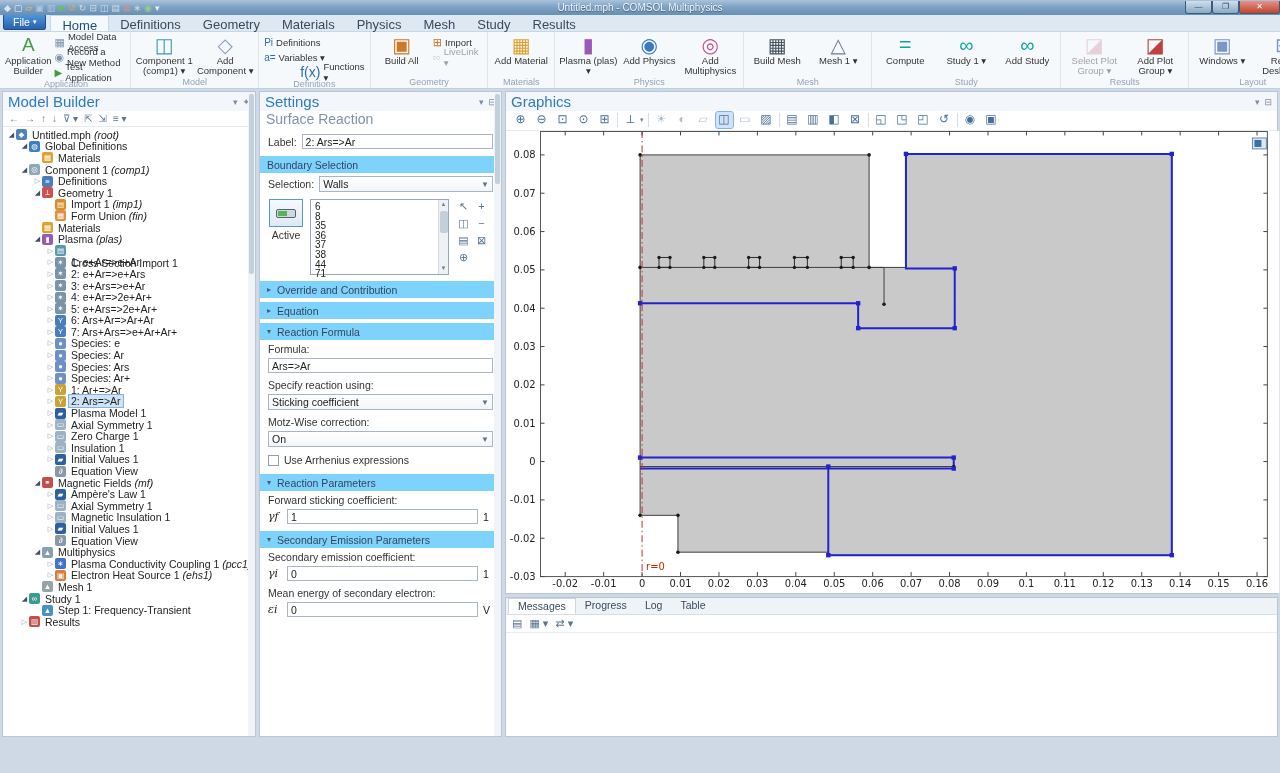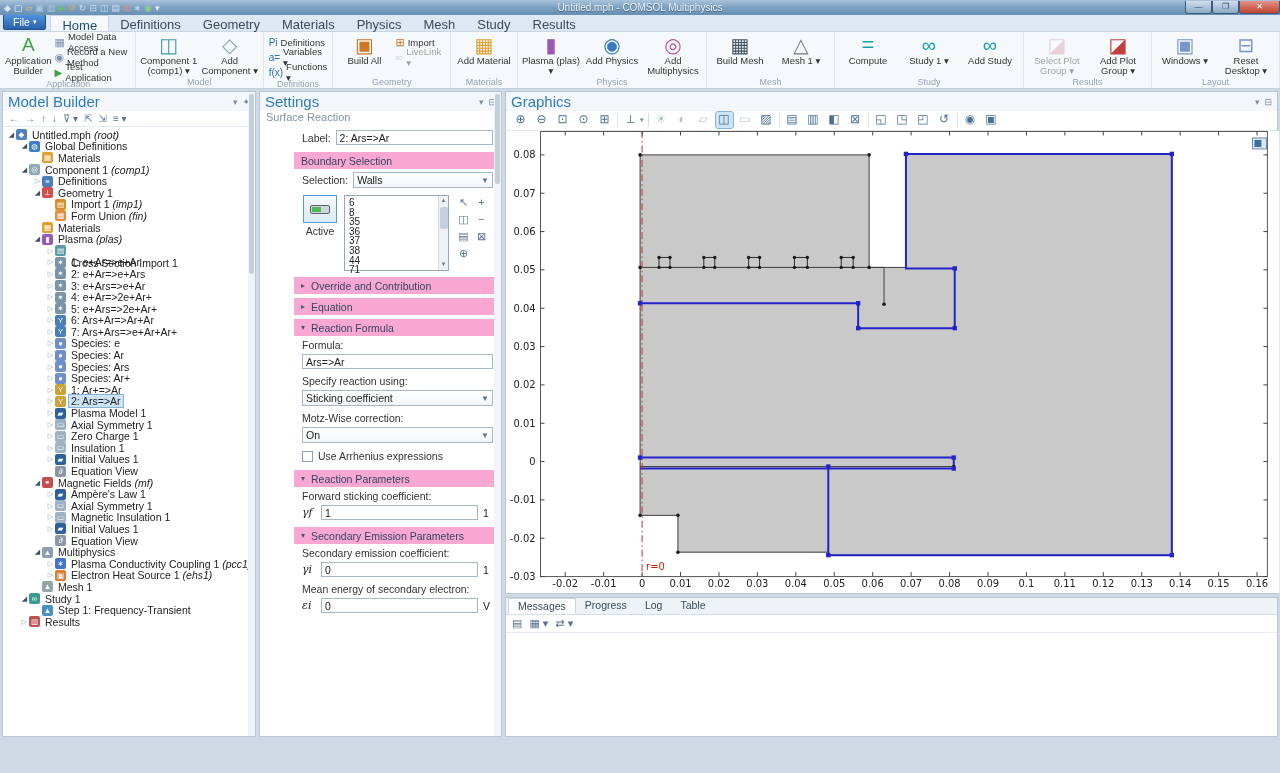--- a/index.html
+++ b/index.html
@@ -46,30 +46,30 @@
   .texp{width:9px;font-size:7px;text-align:center;flex:none;}
   .ticon{width:11px;height:11px;border-radius:2px;flex:none;margin-right:3px;
     color:#fff;font-size:7.5px;line-height:11px;text-align:center;}
   .tlab{font-size:10.5px;}
   .ttag{font-style:italic;margin-left:3px;font-size:10.5px;}
   .tsel{background:#cfe3f7;outline:1px solid #84b3e0;}
   .vscroll{position:absolute;top:0;right:0;width:7px;bottom:0;background:#f0f3f7;}
   .vthumb{position:absolute;left:1px;width:5px;background:#c4cfdc;border-radius:2px;}
   
   #settings{width:243px;}
-  .scontent{flex:1;overflow:hidden;padding:0 0 4px 0;margin-left:34px;}
-  .ssub{font-size:11px;color:#7f93a8;padding:0 6px 4px 6px;}
+  .scontent{flex:1;overflow:hidden;padding:0 0 4px 0;}
+  .ssub{font-size:14px;color:#7f93a8;padding:0 6px 4px 6px;}
   .srow{display:flex;align-items:center;gap:5px;padding:3px 8px;}
   .slabel{font-size:10.5px;color:#333;}
   .sinput{border:1px solid #a8b6c4;background:#fff;height:15px;font-size:10.5px;padding:0 3px;
     display:flex;align-items:center;flex:1;}
   .sdrop{border:1px solid #a8b6c4;background:linear-gradient(180deg,#fff,#f2f5f8);height:16px;
     font-size:10.5px;padding:0 3px;display:flex;align-items:center;flex:1;}
   .sdrop .arr{margin-left:auto;color:#5a7492;font-size:8px;}
-  .secbar{display:flex;align-items:center;gap:6px;background:#f9a8d4;height:17px;padding:0 7px;
+  .secbar{display:flex;align-items:center;gap:6px;background:#7dd3fc;height:17px;padding:0 7px;
     font-size:10.5px;color:#33455e;margin-top:4px;}
   .secbar .tri{font-size:8px;color:#4a5a70;}
   .selblock{display:flex;gap:6px;padding:4px 8px 2px 8px;}
   .activebtn{width:36px;display:flex;flex-direction:column;align-items:center;gap:2px;}
   .activebtn .btn{width:34px;height:28px;border:1px solid #5a96d0;background:linear-gradient(180deg,#f6fafd,#dce9f5);
     display:flex;align-items:center;justify-content:center;}
   .toggle{width:20px;height:9px;border:1px solid #57636f;border-radius:2px;background:#cfd6dc;position:relative;}
   .toggle::before{content:"";position:absolute;left:1px;top:1px;width:9px;height:5px;background:#53b553;}
   .listbox{flex:1;border:1px solid #98a8b8;background:#fff;height:76px;position:relative;
     font-size:10px;line-height:9.6px;padding:2px 12px 2px 4px;}
@@ -194,21 +194,21 @@
             <div class="sstack">
               <div class="sbtn">
                 <span style="color: rgb(46, 109, 181); font-size: 10px;">Pi</span>
                 <span>Definitions</span>
               </div>
               <div class="sbtn">
                 <span style="color: rgb(46, 109, 181); font-size: 10px;">a=</span>
                 <span>Variables ▾</span>
               </div>
               <div class="sbtn">
-                <span style="color: rgb(46, 109, 181); font-size: 10px;">f(x)</span>
+                <span style="color: rgb(46, 109, 181); font-size: 14px; margin-left: 36px;">f(x)</span>
                 <span>Functions ▾</span>
               </div>
             </div>
           </div>
           <div class="rgroup-label">Definitions</div>
         </div>
         <div class="rgroup">
           <div class="rgroup-items">
             <div class="lbtn">
               <div class="ic" style="color: rgb(208, 120, 40); font-size: 20px;">▣</div>

